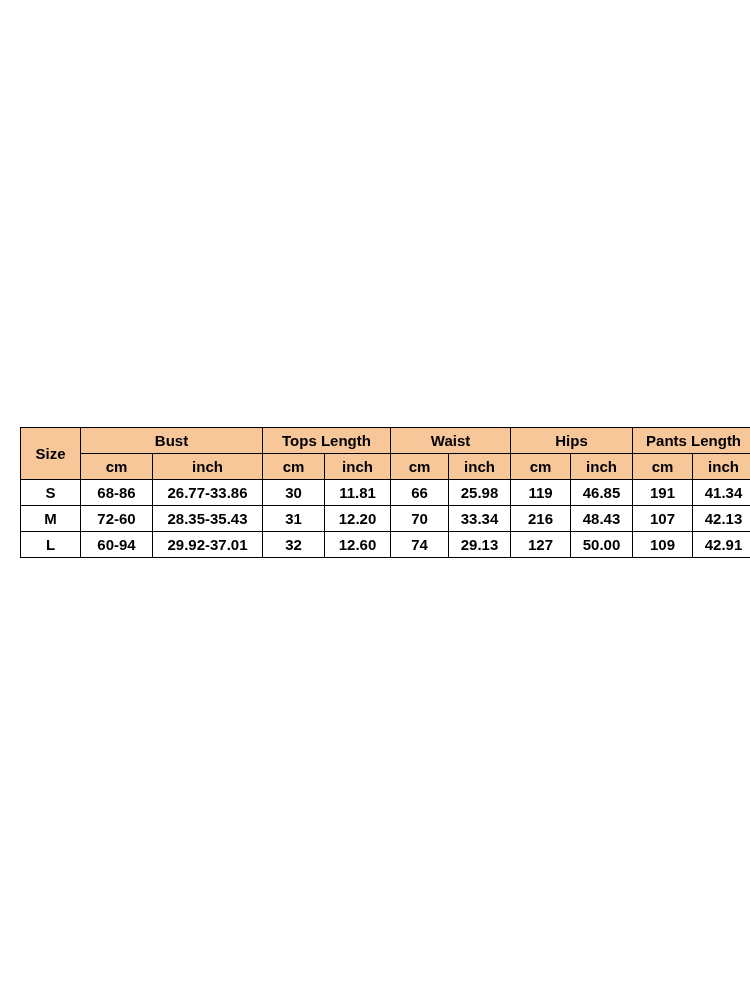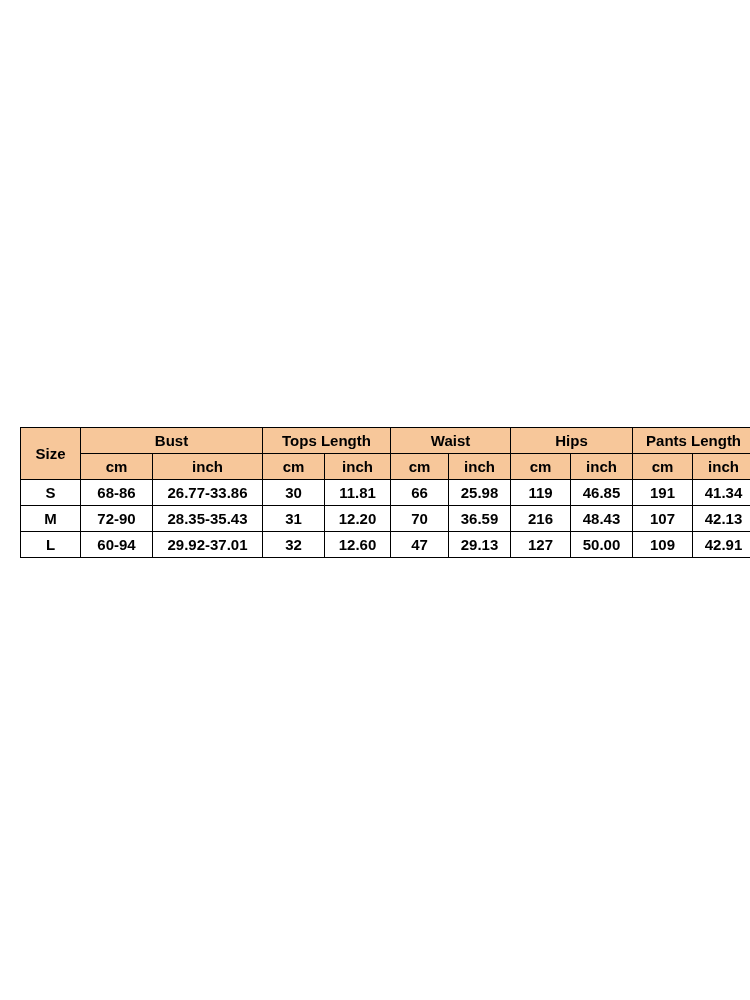--- a/index.html
+++ b/index.html
@@ -106,38 +106,38 @@
         <td>11.81</td>
         <td>66</td>
         <td>25.98</td>
         <td>119</td>
         <td>46.85</td>
         <td>191</td>
         <td>41.34</td>
       </tr>
       <tr>
         <td>M</td>
-        <td>72-90</td>
+        <td>72-60</td>
         <td>28.35-35.43</td>
         <td>31</td>
         <td>12.20</td>
         <td>70</td>
-        <td>36.59</td>
+        <td>33.34</td>
         <td>216</td>
         <td>48.43</td>
         <td>107</td>
         <td>42.13</td>
       </tr>
       <tr>
         <td>L</td>
         <td>60-94</td>
         <td>29.92-37.01</td>
         <td>32</td>
         <td>12.60</td>
-        <td>47</td>
+        <td>74</td>
         <td>29.13</td>
         <td>127</td>
         <td>50.00</td>
         <td>109</td>
         <td>42.91</td>
       </tr>
     </tbody>
   </table>
 </div>
 

